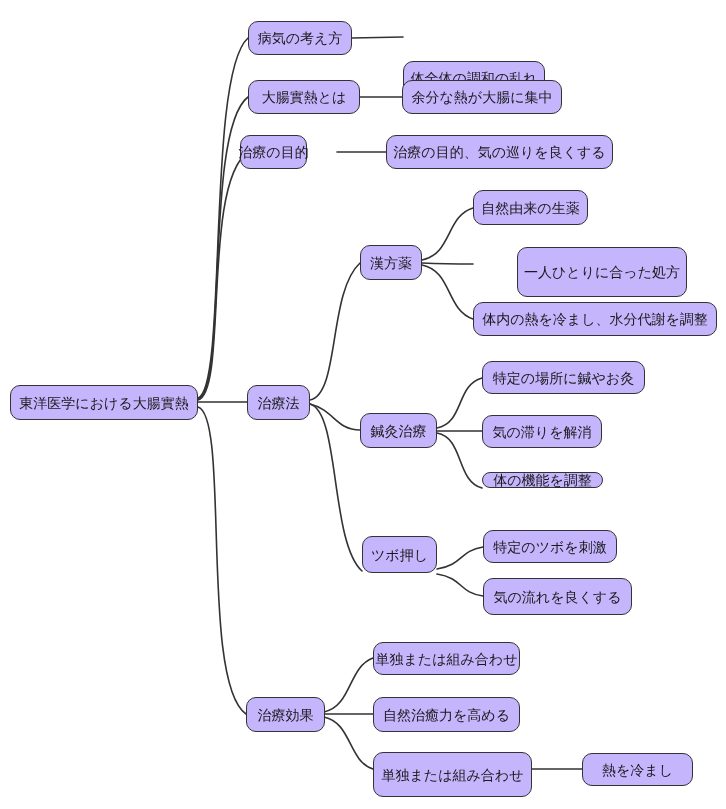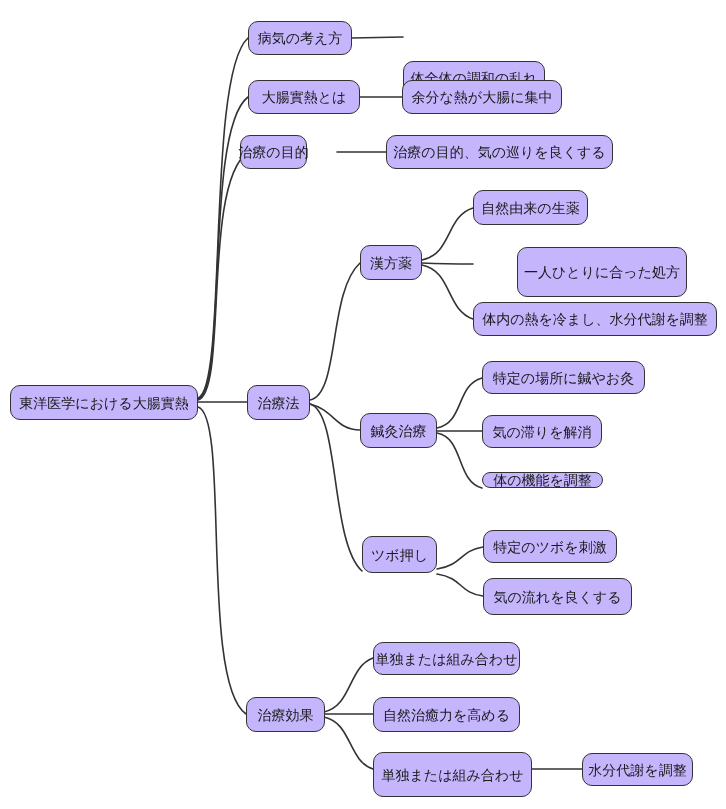--- a/index.html
+++ b/index.html
@@ -102,15 +102,15 @@
   <div class="node" style="left:482px; top:415px; width:120px; height:33px;">気の滞りを解消</div>
   <div class="node" style="left:482px; top:472px; width:121px; height:16px;">体の機能を調整</div>
 
   <div class="node" style="left:362px; top:536px; width:75px; height:37px;">ツボ押し</div>
   <div class="node" style="left:483px; top:530px; width:134px; height:33px;">特定のツボを刺激</div>
   <div class="node" style="left:483px; top:578px; width:149px; height:37px;">気の流れを良くする</div>
 
   <div class="node" style="left:373px; top:642px; width:147px; height:33px;">単独または組み合わせ</div>
   <div class="node" style="left:373px; top:697px; width:147px; height:35px;">自然治癒力を高める</div>
   <div class="node" style="left:373px; top:752px; width:159px; height:45px;">単独または組み合わせ</div>
-  <div class="node" style="left:582px; top:753px; width:111px; height:33px;">水分代謝を調整</div>
+  <div class="node" style="left:582px; top:753px; width:111px; height:33px;">熱を冷まし</div>
 
 </div>
 
 </body></html>

